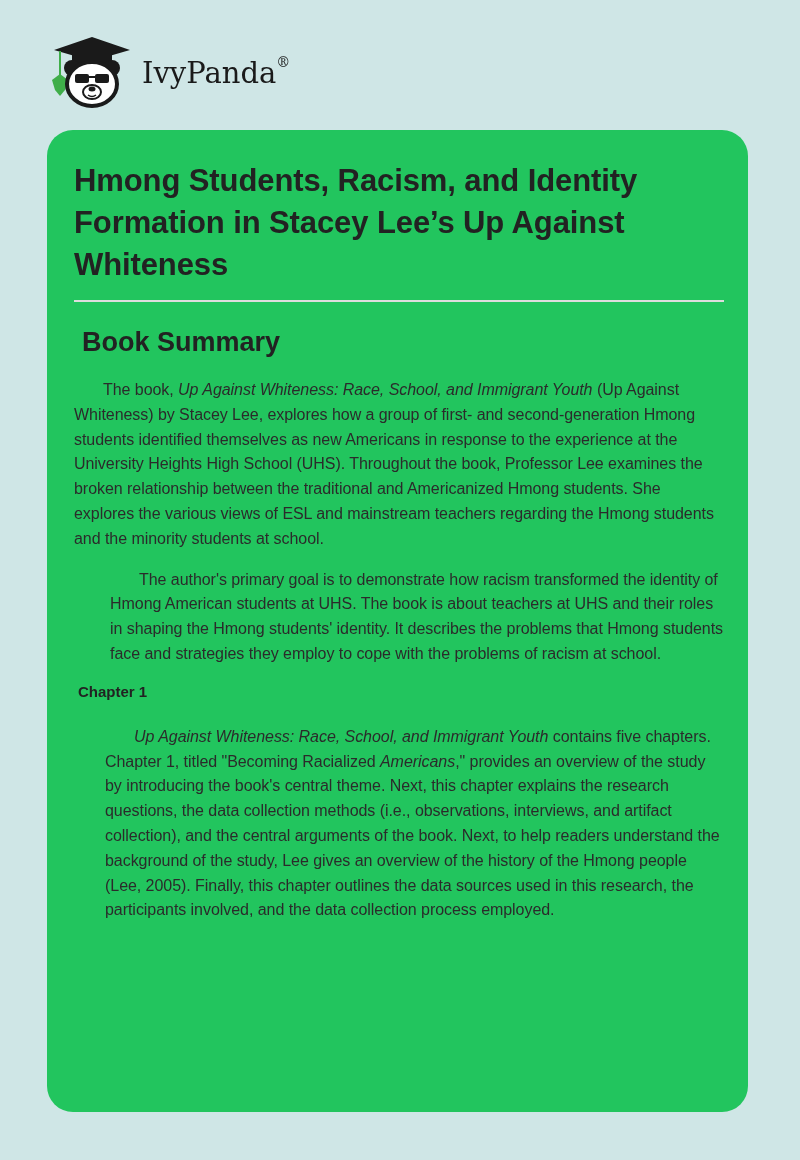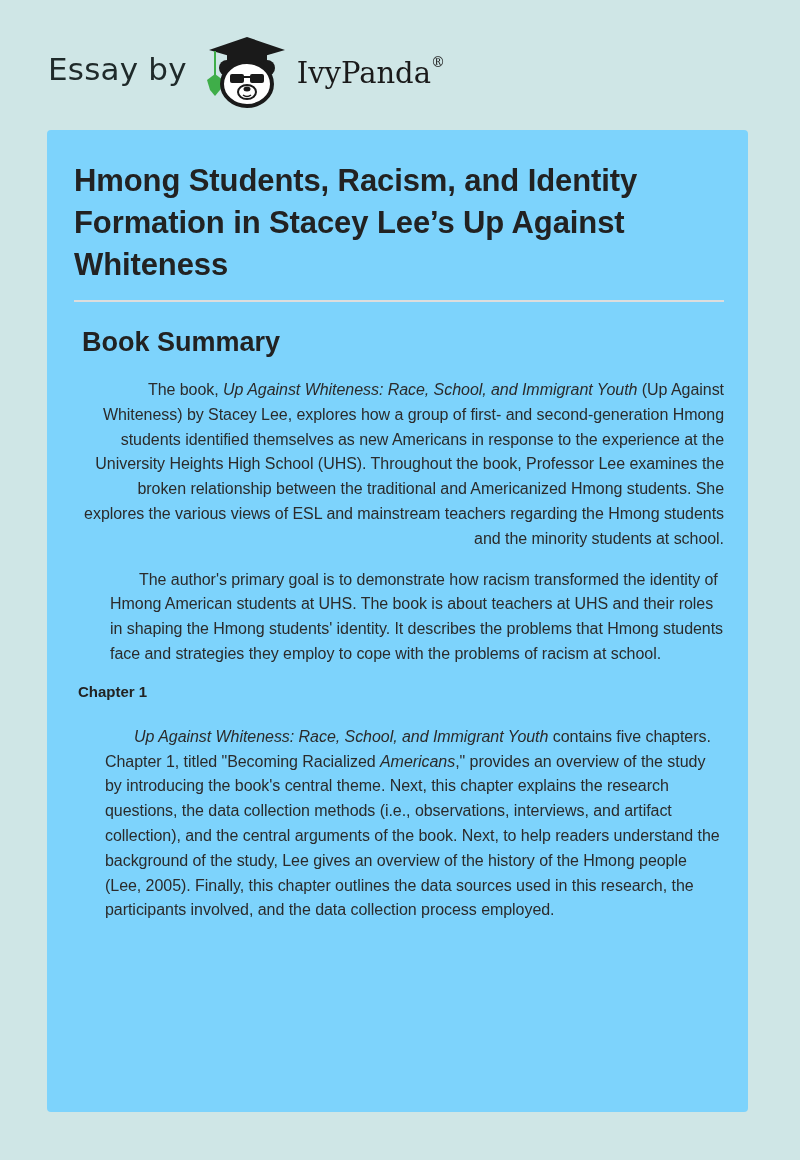--- a/index.html
+++ b/index.html
@@ -48,22 +48,22 @@
       vertical-align: top;
       position: relative;
       top: -2px;
     }
     .card {
       position: absolute;
       left: 47px;
       top: 130px;
       width: 701px;
       height: 982px;
-      background: #7dd3fc;
-      border-radius: 4px;
+      background: #22c55e;
+      border-radius: 26px;
     }
     .content {
       position: absolute;
       left: 27px;
       top: 30px;
       width: 650px;
     }
     h1.title {
       margin: 0;
       font-size: 31px;
@@ -116,30 +116,29 @@
       line-height: 30px;
     }
     p {
       margin: 0;
       font-size: 16px;
       line-height: 24.8px;
       color: #2b2b2b;
       text-indent: 29px;
       letter-spacing: -0.05px;
     }
-    p.p1 { margin-top: 18px; text-align: right; }
+    p.p1 { margin-top: 18px; }
     p.p2 { margin-top: 16px; margin-left: 36px; }
     p.p3 { margin-top: 18px; margin-left: 31px; }
     em { font-style: italic; }
   </style>
 </head>
 <body>
 
 <div class="header">
-  <span class="essay-by">Essay by</span>
   <span class="logo-mark">
     <svg width="88" height="76" viewBox="0 0 88 76">
 
       <polygon points="6,16 44,3 82,16 44,27" fill="#1a1a1a"></polygon>
       <rect x="24" y="18" width="40" height="12" fill="#1a1a1a"></rect>
 
       <line x1="12" y1="17" x2="12" y2="44" stroke="#3fae49" stroke-width="2"></line>
 
       <path d="M4,46 L12,40 L20,46 L17,56 L12,62 L7,56 Z" fill="#3fae49"></path>
 

